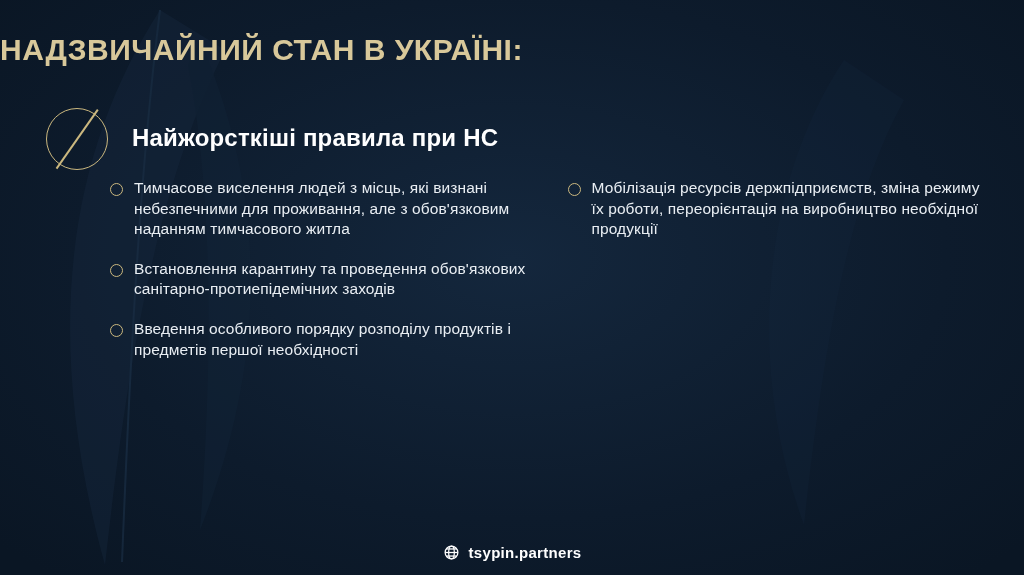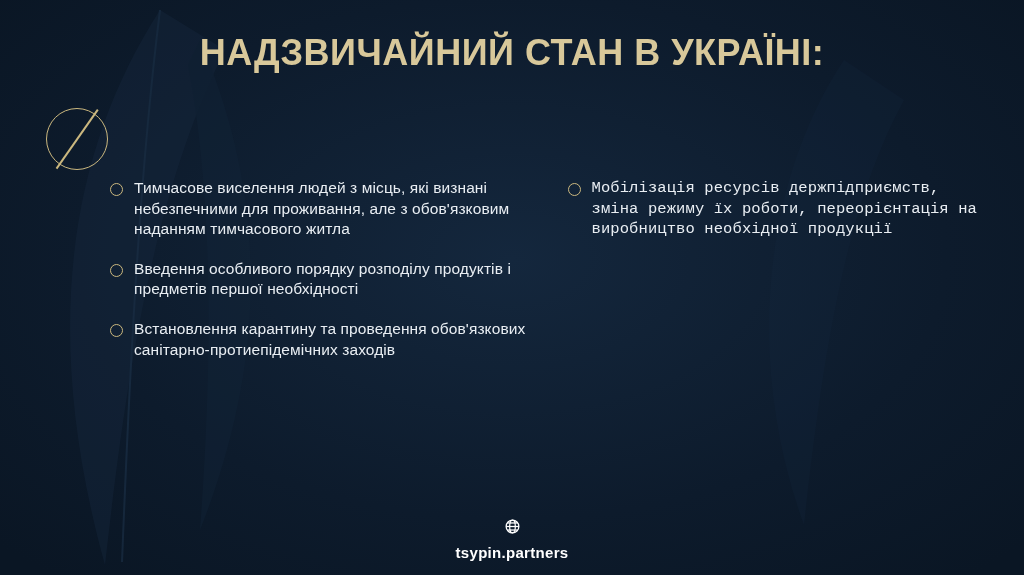--- a/index.html
+++ b/index.html
@@ -33,23 +33,22 @@
     letter-spacing:14px;
     pointer-events:none;
     user-select:none;
   }
   .wm-text.l1 { top:218px; font-size:54px; }
   .wm-text.l2 { top:282px; font-size:54px; }
 
   .title {
     position:absolute;
     top:30px; left:0; right:0;
-    text-align:center;
     color:#d8c89a;
-    font-size:36px;
+    font-size:30px;
     font-weight:bold;
     line-height:1.3;
     letter-spacing:.5px;
   }
   .title .l2 { display:block; }
 
   .circle-mark {
     position:absolute;
     left:46px; top:108px;
     width:62px; height:62px;
@@ -74,21 +73,21 @@
   }
 
   .columns {
     position:absolute;
     top:178px; left:0; right:0;
     display:flex;
     padding:0 29px 0 110px;
     gap:30px;
   }
   .col { width:430px; }
-  .col.right { width:430px;font-family:Liberation Mono, monospace; }
+  .col.right { width:430px; }
 
   .bullet {
     display:flex;
     align-items:flex-start;
     margin-bottom:19px;
   }
   .bullet .dot {
     flex:0 0 auto;
     width:13px; height:13px;
     border:1.6px solid #cbb87f;
@@ -103,21 +102,20 @@
     letter-spacing:.1px;
   }
 
   .footer {
     position:absolute;
     left:0; right:0; bottom:14px;
     display:flex;
     align-items:center;
     justify-content:center;
     gap:9px;
-    flex-direction:column;
   }
   .footer .globe { width:17px; height:17px; display:block; }
   .footer .brand {
     color:#ffffff;
     font-size:15px;
     font-weight:bold;
     letter-spacing:.3px;
   }
 </style>
 </head>
@@ -140,34 +138,35 @@
 
 
   <div class="title">
     <span>НАДЗВИЧАЙНИЙ СТАН В УКРАЇНІ:</span>
   </div>
 
   <div class="circle-mark">
     <div class="slash"></div>
   </div>
 
+  <div class="subtitle">Найжорсткіші правила при НС</div>
 
   <div class="columns">
     <div class="col left">
       <div class="bullet">
         <span class="dot"></span>
         <span class="txt">Тимчасове виселення людей з місць, які визнані небезпечними для проживання, але з обов'язковим наданням тимчасового житла</span>
       </div>
       <div class="bullet">
         <span class="dot"></span>
-        <span class="txt">Введення особливого порядку розподілу продуктів і предметів першої необхідності</span>
+        <span class="txt">Встановлення карантину та проведення обов'язкових санітарно-протиепідемічних заходів</span>
       </div>
       <div class="bullet">
         <span class="dot"></span>
-        <span class="txt">Встановлення карантину та проведення обов'язкових санітарно-протиепідемічних заходів</span>
+        <span class="txt">Введення особливого порядку розподілу продуктів і предметів першої необхідності</span>
       </div>
     </div>
 
     <div class="col right">
       <div class="bullet">
         <span class="dot"></span>
         <span class="txt">Мобілізація ресурсів держпідприємств, зміна режиму їх роботи, переорієнтація на виробництво необхідної продукції</span>
       </div>
     </div>
   </div>

